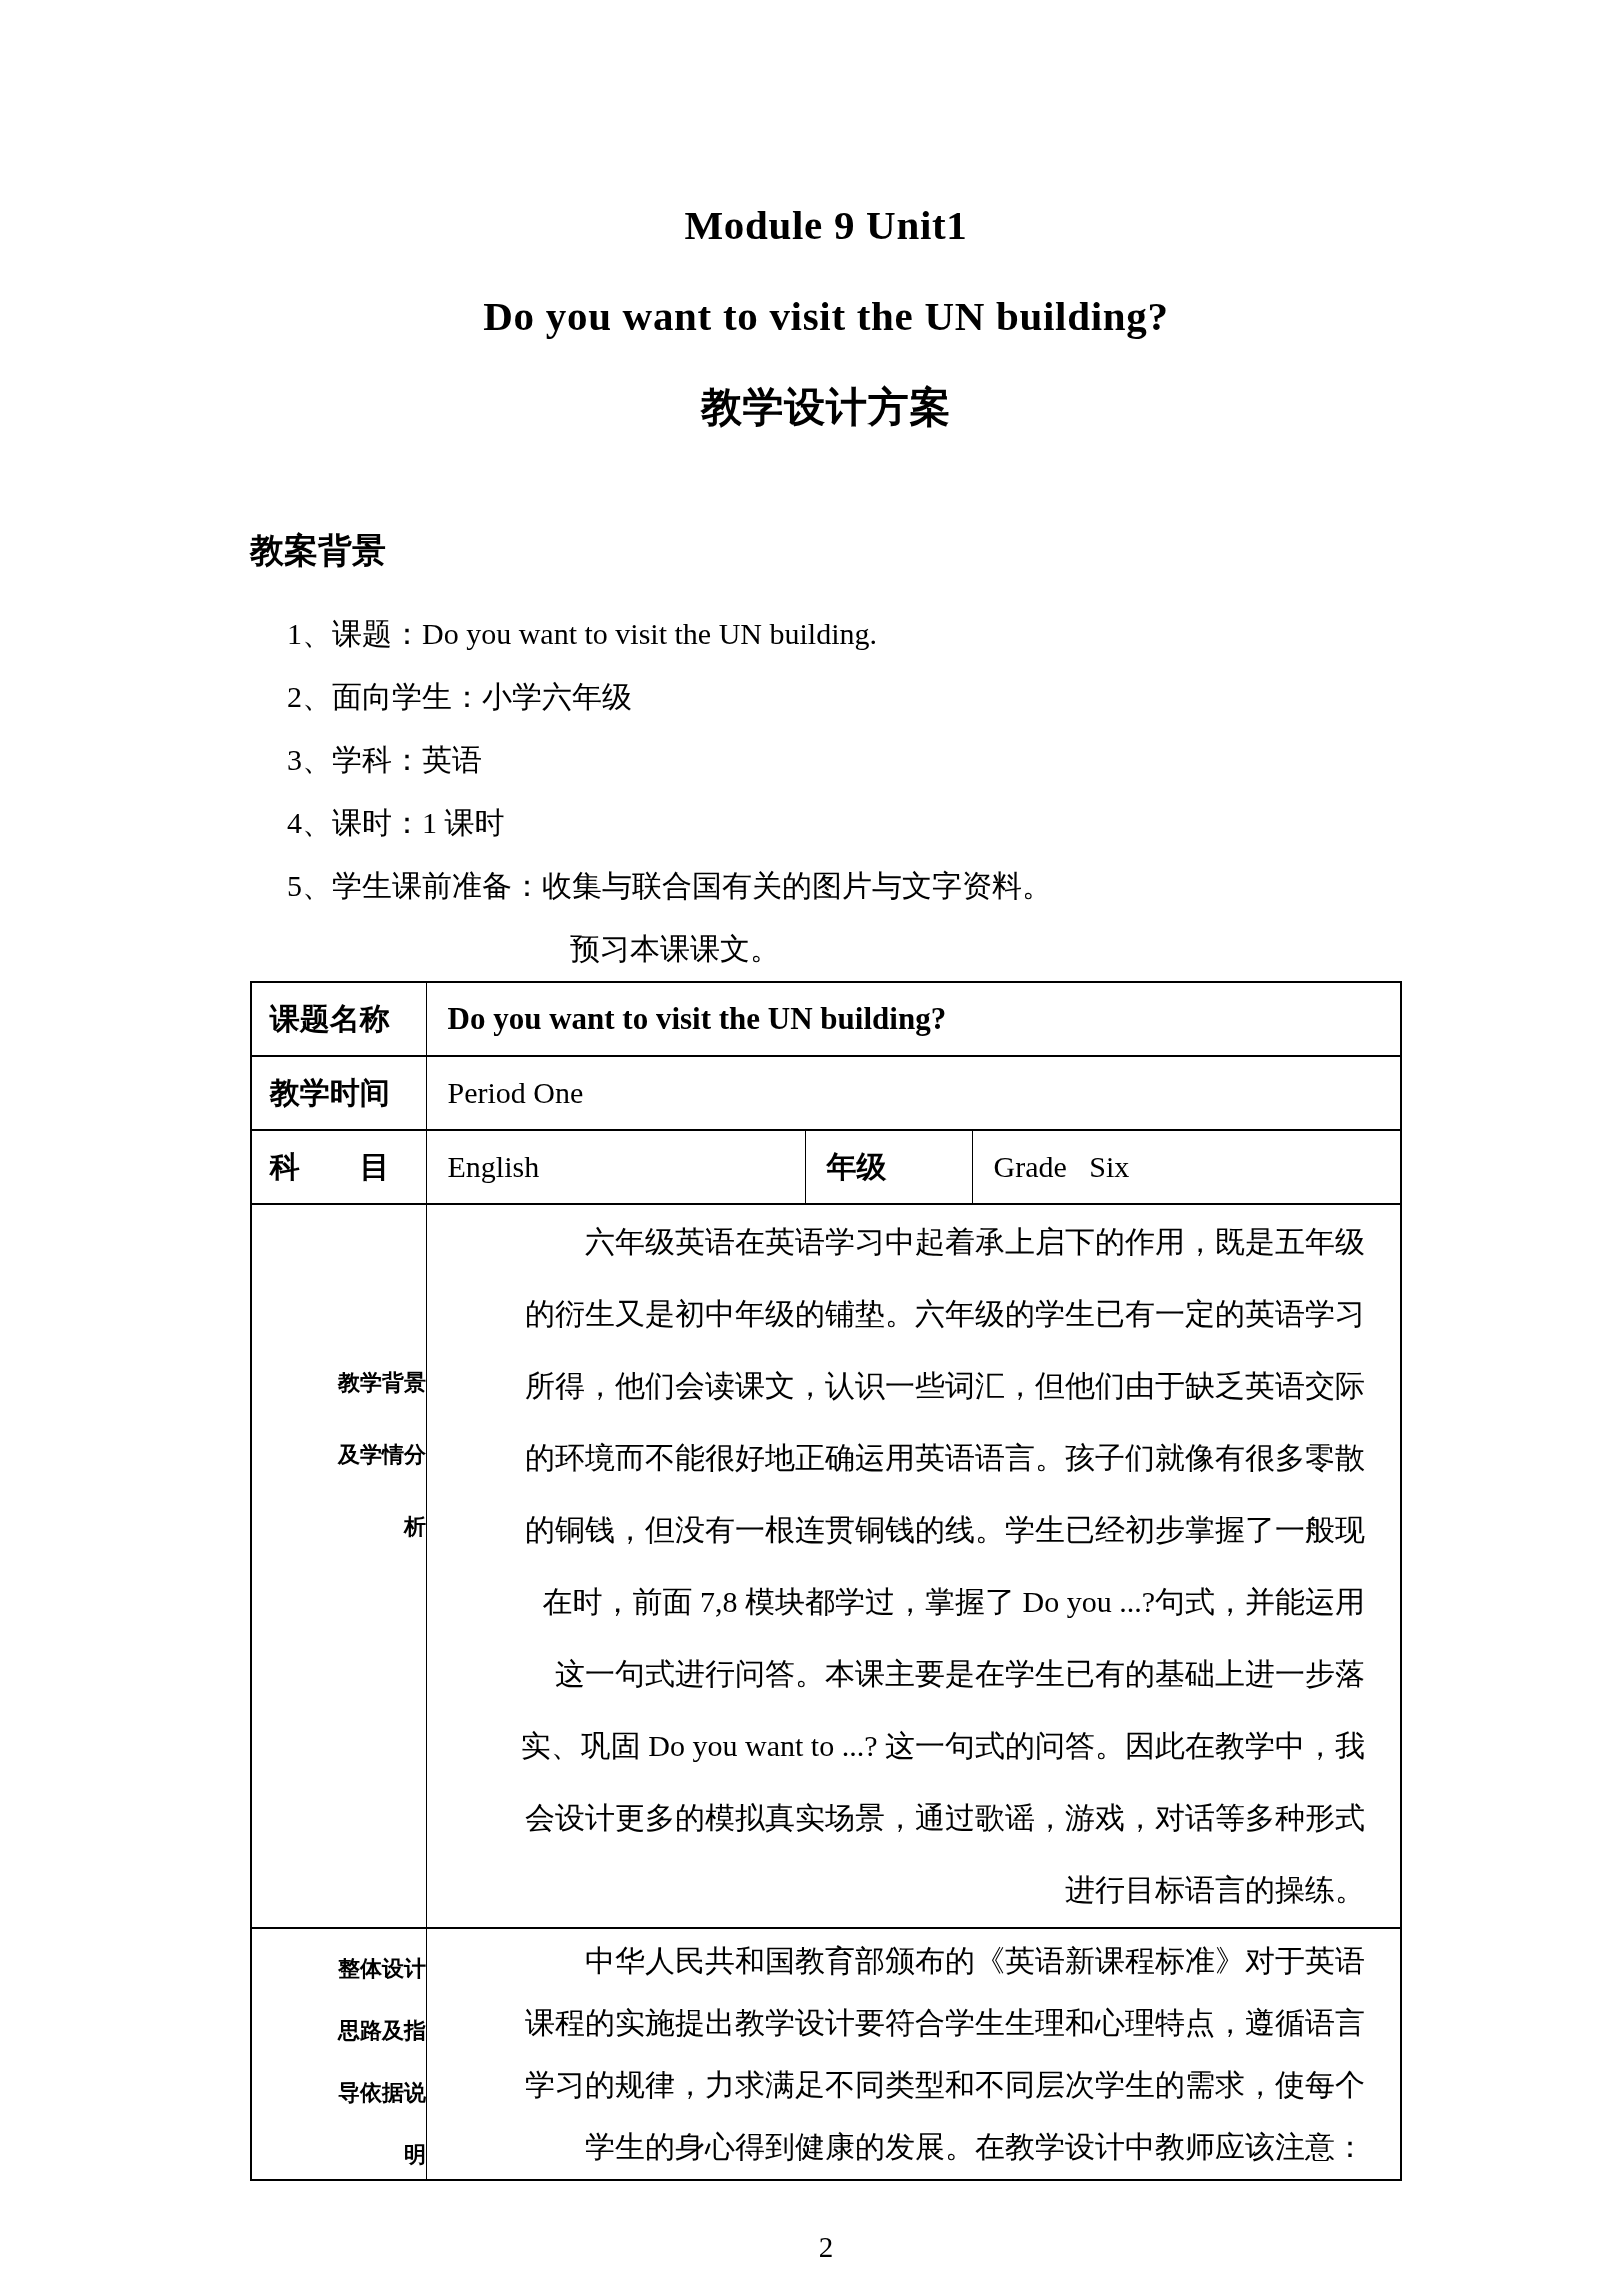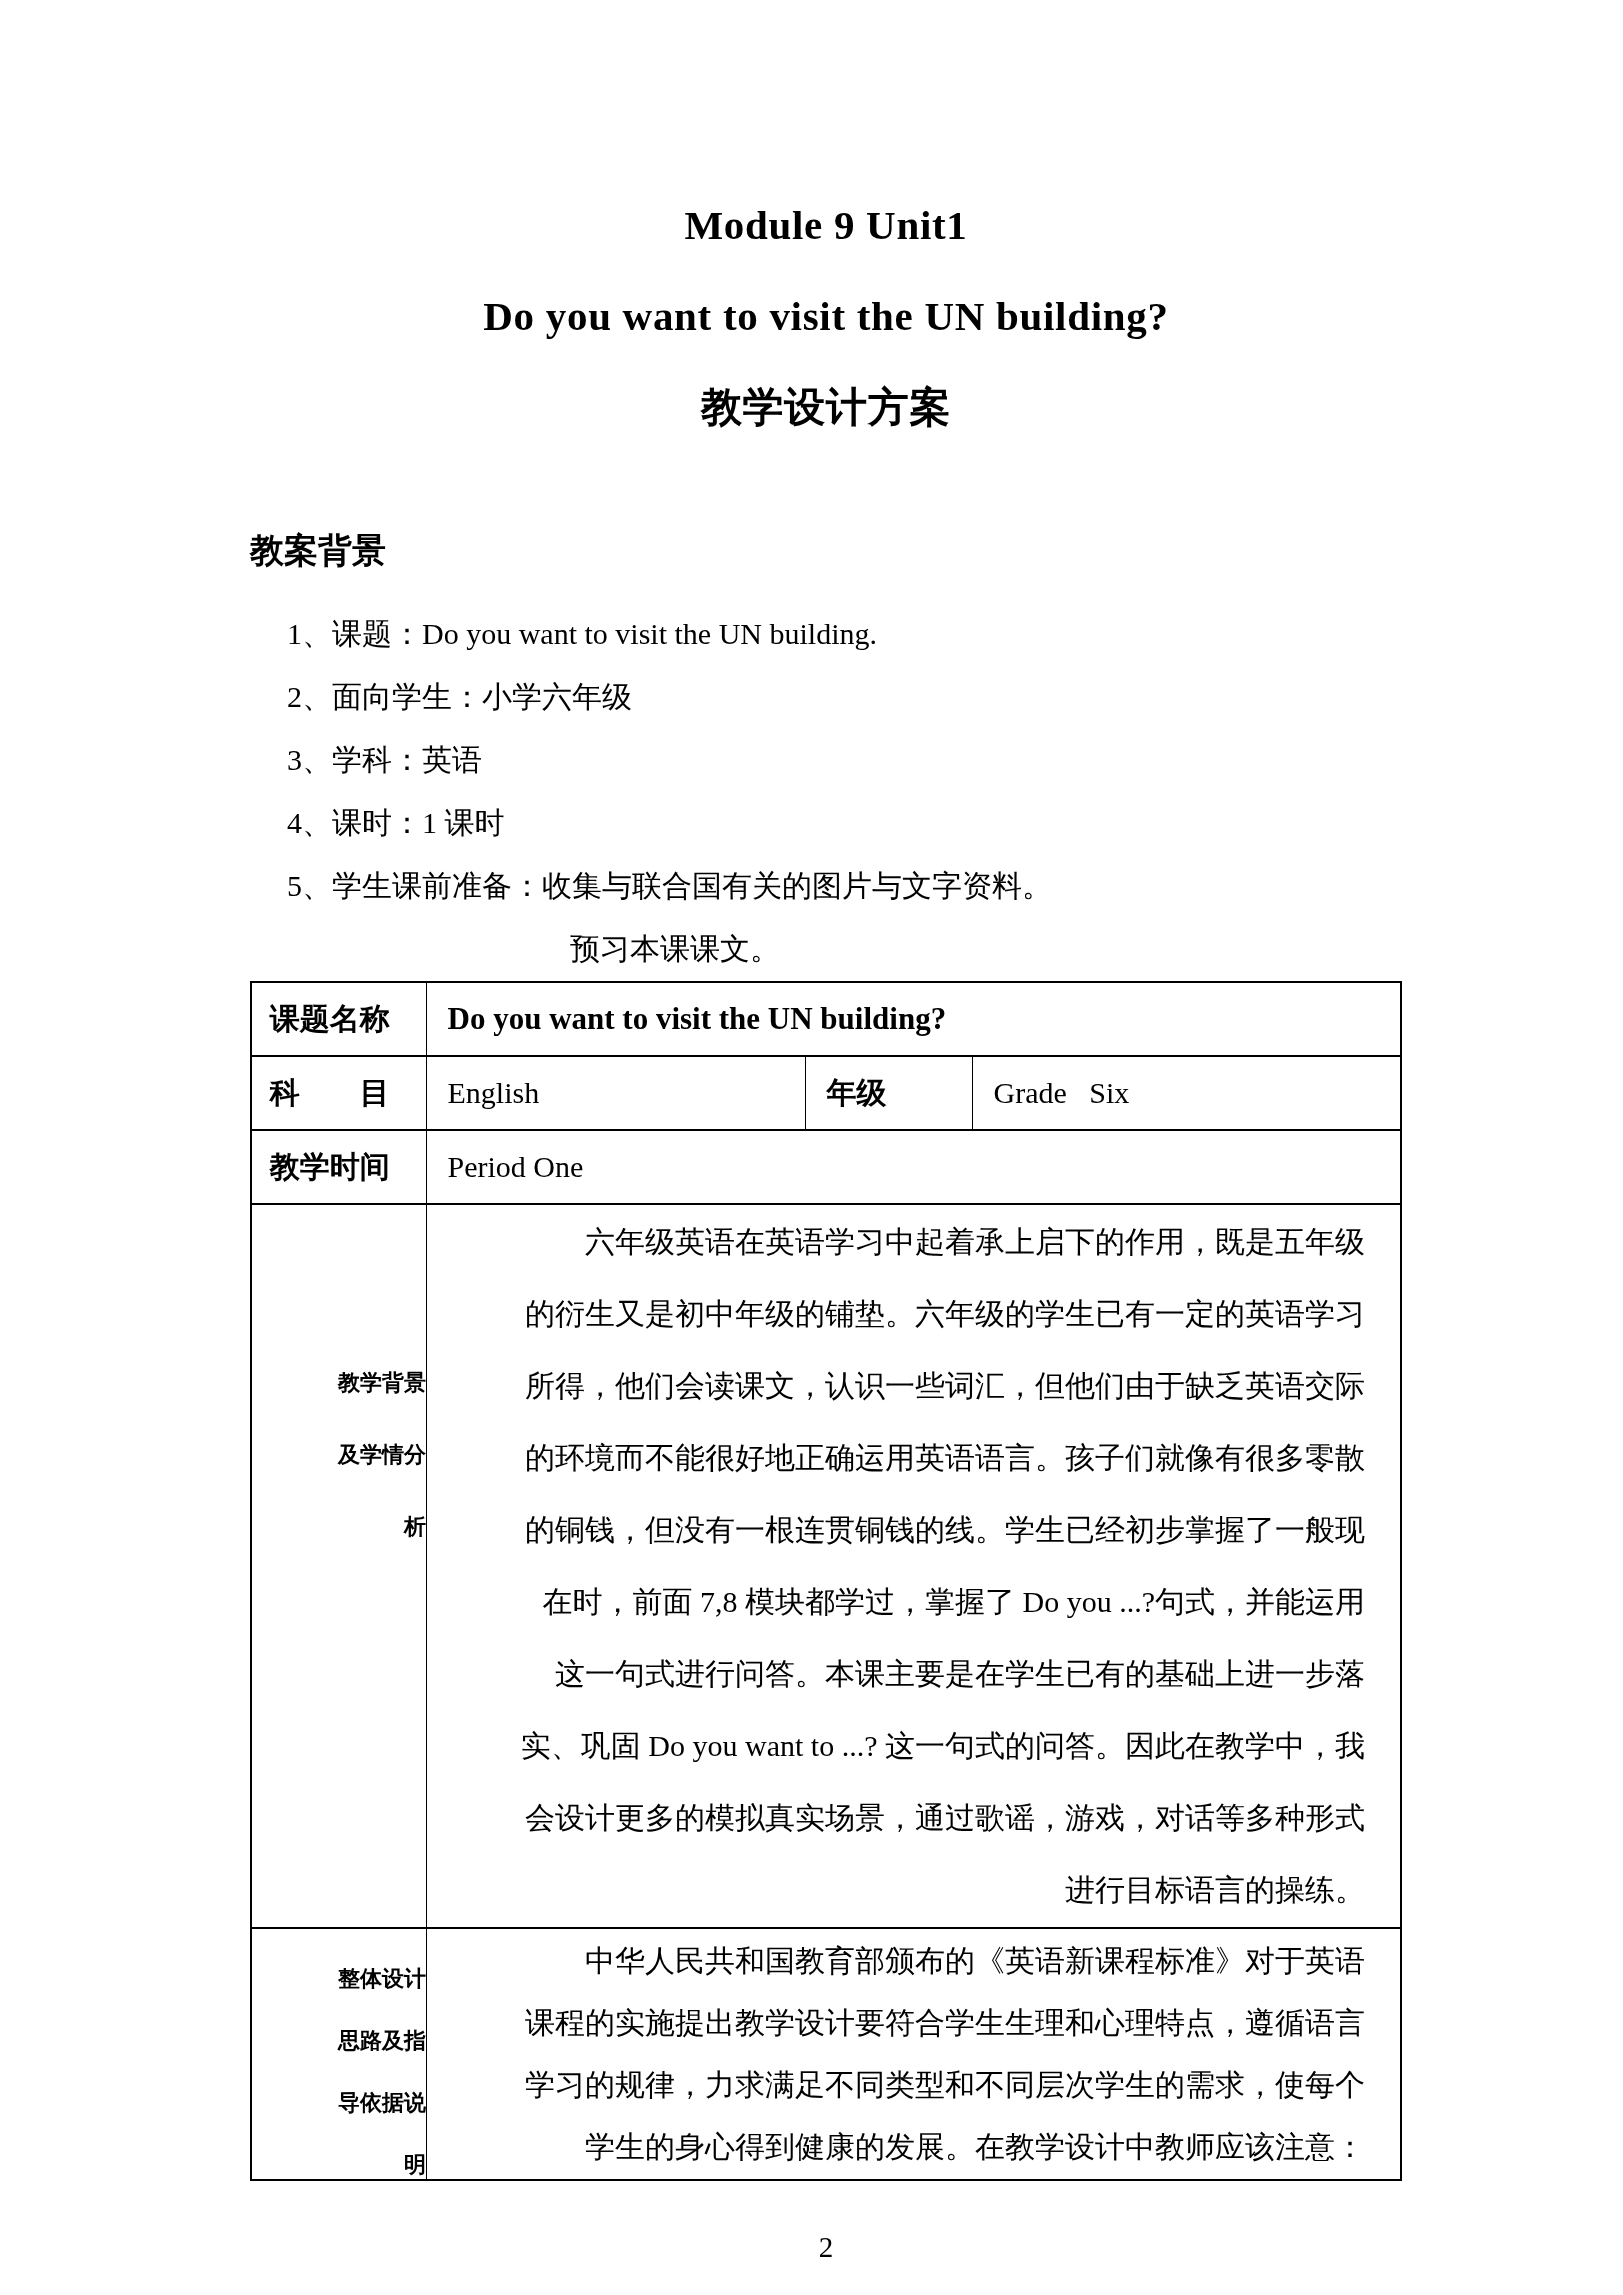--- a/index.html
+++ b/index.html
@@ -109,21 +109,21 @@
     font-size: 30px;
     padding-left: 20.5px;
   }
   .cell-grade-value { flex: 1; }
   
   .stack-cell {
     justify-content: flex-start;
     align-items: flex-end;
   }
   .label-stack-analysis { padding-top: 142px; }
-  .label-stack-design { padding-top: 19px; }
+  .label-stack-design { padding-top: 9px; }
   .label-line {
     font-size: 22px;
     font-weight: bold;
   }
   .row-analysis .label-line { line-height: 72px; }
   .row-design .label-line { line-height: 62px; }
   .para-cell {
     padding-top: 1.4px;
     padding-right: 35px;
   }
@@ -167,32 +167,32 @@
 
   <div class="continuation">预习本课课文。</div>
 
   <div class="doc-table">
 
     <div class="t-row row-topic">
       <div class="cell label-cell">课题名称</div>
       <div class="cell value-cell">Do you want to visit the UN building?</div>
     </div>
 
+    <div class="t-row row-time">
+      <div class="cell label-cell">教学时间</div>
+      <div class="cell value-cell">Period One</div>
+    </div>
+
     <div class="t-row row-subject">
       <div class="cell label-cell">科        目</div>
       <div class="cell value-cell cell-subject-value">English</div>
       <div class="cell cell-grade-label">年级</div>
       <div class="cell value-cell cell-grade-value">Grade   Six</div>
     </div>
 
-    <div class="t-row row-time">
-      <div class="cell label-cell">教学时间</div>
-      <div class="cell value-cell">Period One</div>
-    </div>
-
     <div class="t-row row-analysis">
       <div class="cell label-cell stack-cell label-stack-analysis"><div class="label-line">教学背景</div><div class="label-line">及学情分</div><div class="label-line">析</div></div>
       <div class="cell value-cell stack-cell para-cell"><div class="para-line">六年级英语在英语学习中起着承上启下的作用，既是五年级</div><div class="para-line">的衍生又是初中年级的铺垫。六年级的学生已有一定的英语学习</div><div class="para-line">所得，他们会读课文，认识一些词汇，但他们由于缺乏英语交际</div><div class="para-line">的环境而不能很好地正确运用英语语言。孩子们就像有很多零散</div><div class="para-line">的铜钱，但没有一根连贯铜钱的线。学生已经初步掌握了一般现</div><div class="para-line">在时，前面 7,8 模块都学过，掌握了 Do you ...?句式，并能运用</div><div class="para-line">这一句式进行问答。本课主要是在学生已有的基础上进一步落</div><div class="para-line">实、巩固 Do you want to ...? 这一句式的问答。因此在教学中，我</div><div class="para-line">会设计更多的模拟真实场景，通过歌谣，游戏，对话等多种形式</div><div class="para-line">进行目标语言的操练。</div></div>
     </div>
 
     <div class="t-row row-design">
       <div class="cell label-cell stack-cell label-stack-design"><div class="label-line">整体设计</div><div class="label-line">思路及指</div><div class="label-line">导依据说</div><div class="label-line">明</div></div>
       <div class="cell value-cell stack-cell para-cell"><div class="para-line">中华人民共和国教育部颁布的《英语新课程标准》对于英语</div><div class="para-line">课程的实施提出教学设计要符合学生生理和心理特点，遵循语言</div><div class="para-line">学习的规律，力求满足不同类型和不同层次学生的需求，使每个</div><div class="para-line">学生的身心得到健康的发展。在教学设计中教师应该注意：</div></div>
     </div>
 

